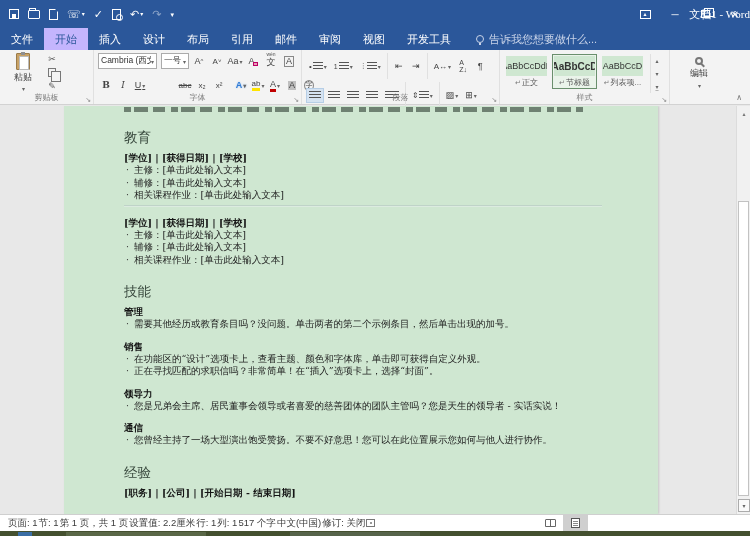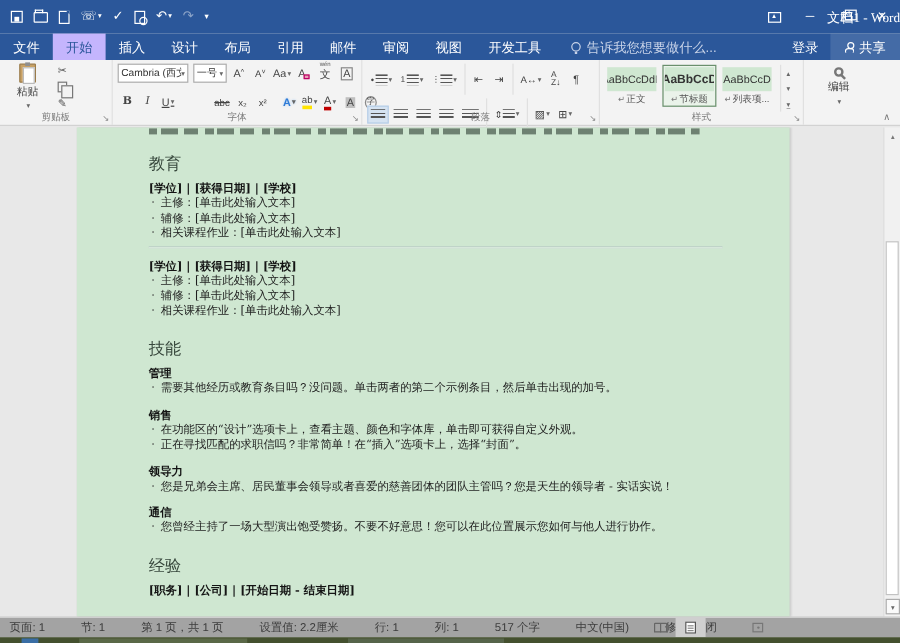--- a/index.html
+++ b/index.html
@@ -110,21 +110,21 @@
   .doc-bullet::before { content:"·"; position:absolute; left:2px; color:#333; }
   .doc-divider { height:2px; background:#bfd3c8; border-bottom:1px solid #dcebe0; margin:3px 0 2px; }
 
   
   .scrollbar { position:absolute; right:0; top:0; width:14px; height:408px; background:#f1f1f1; border-left:1px solid #dcdcdc; }
   .sb-up { position:absolute; top:1px; left:1px; width:12px; height:13px; font-size:6px; color:#777; display:flex; align-items:center; justify-content:center; cursor:pointer; }
   .sb-thumb { position:absolute; left:1px; top:95px; width:11px; height:295px; background:#ffffff; border:1px solid #c2c2c2; cursor:grab; }
   .sb-down { position:absolute; bottom:2px; left:1px; width:12px; height:13px; font-size:6px; color:#666; border:1px solid #ababab; background:#fafafa; display:flex; align-items:center; justify-content:center; cursor:pointer; }
 
   
-  .statusbar { position:absolute; left:0; top:514px; width:750px; height:17px; background:#a3a3a3; border-top:1px solid #cfcfcf; display:flex; align-items:center; font-size:9.5px; color:#3c3c3c; padding-left:8px; gap:30px; }
+  .statusbar { position:absolute; left:0; top:514px; width:750px; height:17px; background:#ffffff; border-top:1px solid #cfcfcf; display:flex; align-items:center; font-size:9.5px; color:#3c3c3c; padding-left:8px; gap:1px; }
   .sb-item { white-space:nowrap; cursor:pointer; }
   .ic-macro { width:9px; height:8px; border:1px solid #777; position:relative; display:inline-block; }
   .ic-macro::after { content:""; position:absolute; left:3px; top:2px; width:2px; height:2px; background:#777; border-radius:50%; }
   .viewbtns { position:absolute; left:538px; top:0; height:16px; display:flex; }
   .vb { width:25px; height:16px; display:flex; align-items:center; justify-content:center; cursor:pointer; }
   .vb.active { background:#cfcfcf; }
   .ic-book { width:11px; height:8px; border:1px solid #666; border-radius:1px 1px 0 0; position:relative; display:inline-block; }
   .ic-book::after { content:""; position:absolute; left:4px; top:0; width:1px; height:7px; background:#666; }
   .ic-layout { width:9px; height:10px; border:1px solid #555; background:#fff; position:relative; display:inline-block; }
   .ic-layout::after { content:""; position:absolute; left:1px; top:2px; width:5px; height:1px; background:#888; box-shadow:0 2px 0 #888, 0 4px 0 #888; }
@@ -182,27 +182,20 @@
   <span class="tab">布局</span>
   <span class="tab">引用</span>
   <span class="tab">邮件</span>
   <span class="tab">审阅</span>
   <span class="tab">视图</span>
   <span class="tab">开发工具</span>
   <span class="tellme">
     <span class="ic-bulb"></span>
     <span>告诉我您想要做什么...</span>
   </span>
-  <span class="tab-right">
-    <span class="signin">登录</span>
-    <span class="share">
-      <span class="ic-person"></span>
-      <span>共享</span>
-    </span>
-  </span>
 </div>
 
 <div class="ribbon">
 
   <div class="grp" style="width:94px;">
     <div class="paste-btn">
       <span class="ic-clipboard"></span>
       <span>粘贴</span>
       <span class="dd">▾</span>
     </div>

